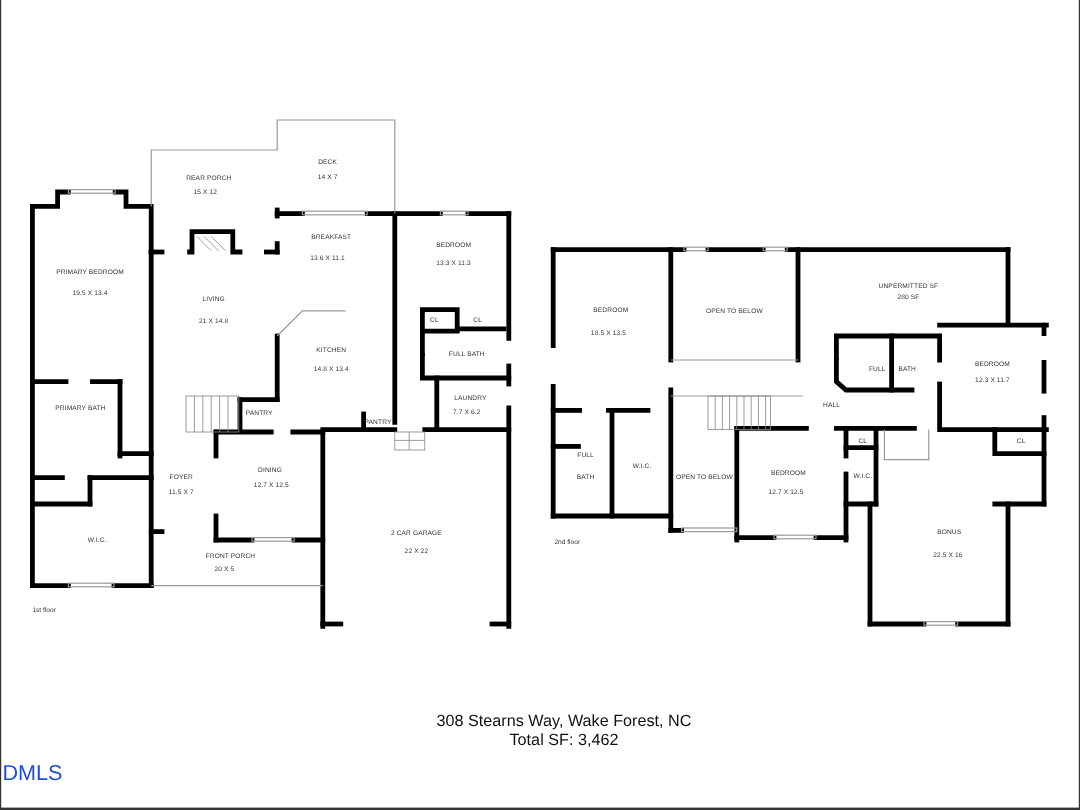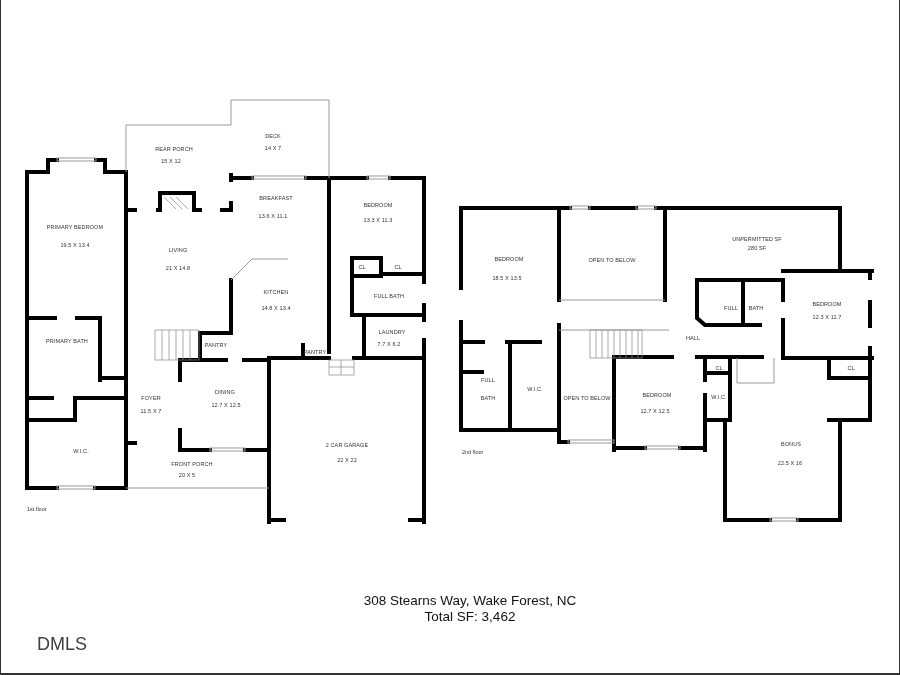--- a/index.html
+++ b/index.html
@@ -2,21 +2,21 @@
 <html><head>
 <meta charset="utf-8">
 <style>
   html,body{margin:0;padding:0;background:#fff;}
   body{width:900px;height:675px;position:relative;overflow:hidden;font-family:"Liberation Sans",sans-serif;}
   .frame{position:absolute;left:0;top:0;width:898px;height:673px;border-left:1px solid #333;border-right:1px solid #333;border-bottom:2px solid #333;}
   svg.plan{position:absolute;left:0;top:0;}
   .lbl{position:absolute;font-size:5.5px;color:#333;text-align:center;white-space:nowrap;transform:translateX(-50%);letter-spacing:0.1px;}
   .floor-lbl{position:absolute;font-size:5.5px;color:#333;}
   .addr{position:absolute;left:0;width:940px;text-align:center;font-size:13.5px;color:#111;}
-  .logo{position:absolute;left:2px;top:634px;font-size:18px;color:#404040;font-weight:300;letter-spacing:0px;margin-left:35px;}
+  .logo{position:absolute;left:2px;top:634px;font-size:18px;color:#1d4ed8;font-weight:300;letter-spacing:0px;}
 </style>
 </head>
 <body>
 
 <div class="frame"></div>
 
 <svg class="plan" width="900" height="675">
   <g stroke="#000" stroke-width="4" fill="none" stroke-linecap="square">
 
     <polyline points="27,488 27,172 48,172 48,160 57,160"></polyline>

